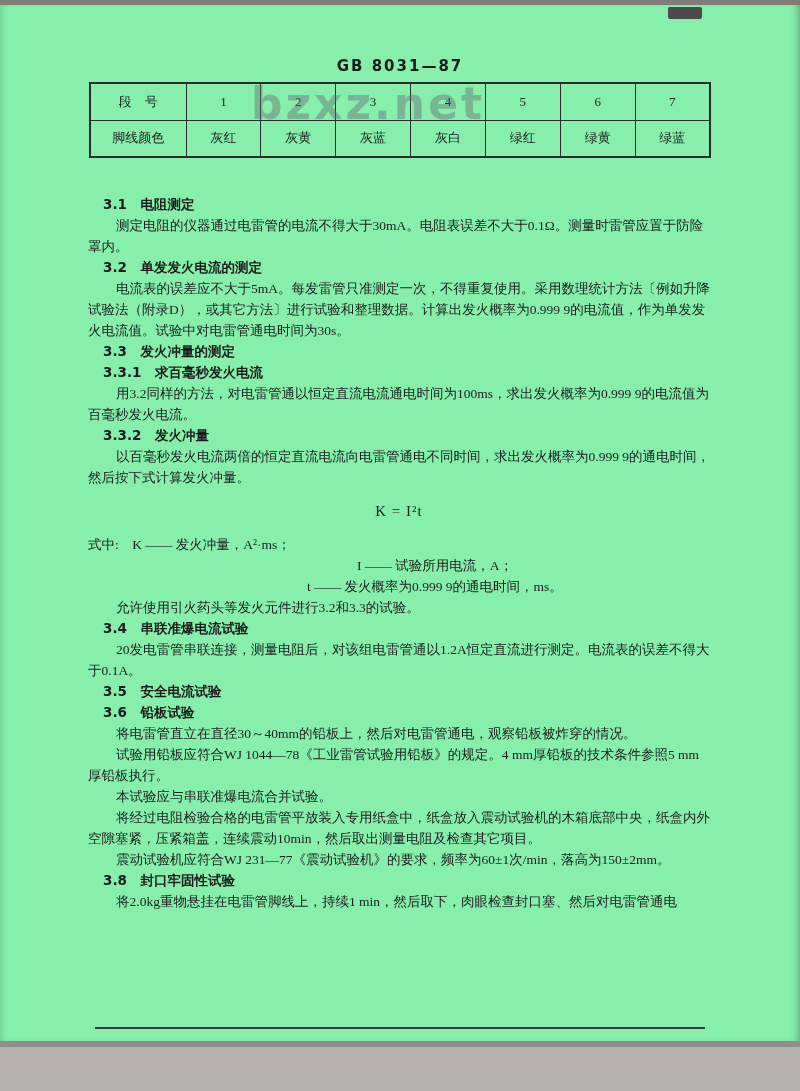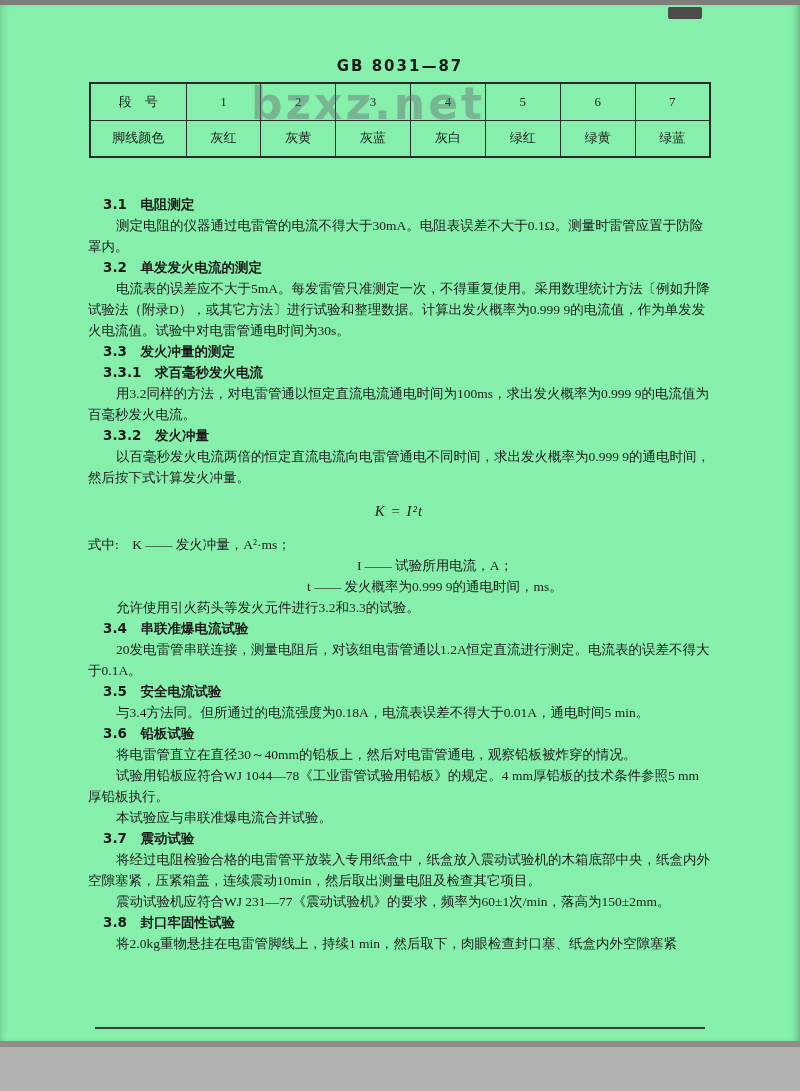--- a/index.html
+++ b/index.html
@@ -43,21 +43,21 @@
   }
   td.rowhead { width:96px; }
 
   .body-text { margin:36px 90px 0 88px; font-size:13.5px; line-height:21px; }
   .h {
     font-family:"DejaVu Sans", sans-serif; font-weight:bold;
     margin-left:15px; font-size:13.5px;
   }
   .para { text-indent:28px; }
   .formula {
-    text-align:center; font-style:italic; font-size:15px;
+    text-align:center; font-size:15px;
     margin:13px 0 12px 0; letter-spacing:1px;
   }
   .def-head { }
   .def-item { padding-left:72px;text-align:center; }
 
   .footer-rule {
     position:absolute; left:95px; right:95px; bottom:12px;
     border-top:2px solid #3c3b39;
   }
 </style>
@@ -109,26 +109,24 @@
     <div class="h">3.3.2　发火冲量</div>
     <div class="para">以百毫秒发火电流两倍的恒定直流电流向电雷管通电不同时间，求出发火概率为0.999 9的通电时间，然后按下式计算发火冲量。</div>
     <div class="formula">K = I²t</div>
     <div class="def-head">式中:　K —— 发火冲量，A²·ms；</div>
     <div class="def-item">I —— 试验所用电流，A；</div>
     <div class="def-item">t —— 发火概率为0.999 9的通电时间，ms。</div>
     <div class="para">允许使用引火药头等发火元件进行3.2和3.3的试验。</div>
     <div class="h">3.4　串联准爆电流试验</div>
     <div class="para">20发电雷管串联连接，测量电阻后，对该组电雷管通以1.2A恒定直流进行测定。电流表的误差不得大于0.1A。</div>
     <div class="h">3.5　安全电流试验</div>
-    <div class="para">与3.4方法同。但所通过的电流强度为0.18A，电流表误差不得大于0.01A，通电时间5 min。</div>
     <div class="h">3.6　铅板试验</div>
     <div class="para">将电雷管直立在直径30～40mm的铅板上，然后对电雷管通电，观察铅板被炸穿的情况。</div>
     <div class="para">试验用铅板应符合WJ 1044—78《工业雷管试验用铅板》的规定。4 mm厚铅板的技术条件参照5 mm厚铅板执行。</div>
     <div class="para">本试验应与串联准爆电流合并试验。</div>
-    <div class="h">3.7　震动试验</div>
     <div class="para">将经过电阻检验合格的电雷管平放装入专用纸盒中，纸盒放入震动试验机的木箱底部中央，纸盒内外空隙塞紧，压紧箱盖，连续震动10min，然后取出测量电阻及检查其它项目。</div>
     <div class="para">震动试验机应符合WJ 231—77《震动试验机》的要求，频率为60±1次/min，落高为150±2mm。</div>
     <div class="h">3.8　封口牢固性试验</div>
-    <div class="para">将2.0kg重物悬挂在电雷管脚线上，持续1 min，然后取下，肉眼检查封口塞、纸盒内外空隙塞紧</div>
+    <div class="para">将2.0kg重物悬挂在电雷管脚线上，持续1 min，然后取下，肉眼检查封口塞、然后对电雷管通电</div>
   </div>
 
   <div class="footer-rule"></div>
 </div>
 
 </body></html>

